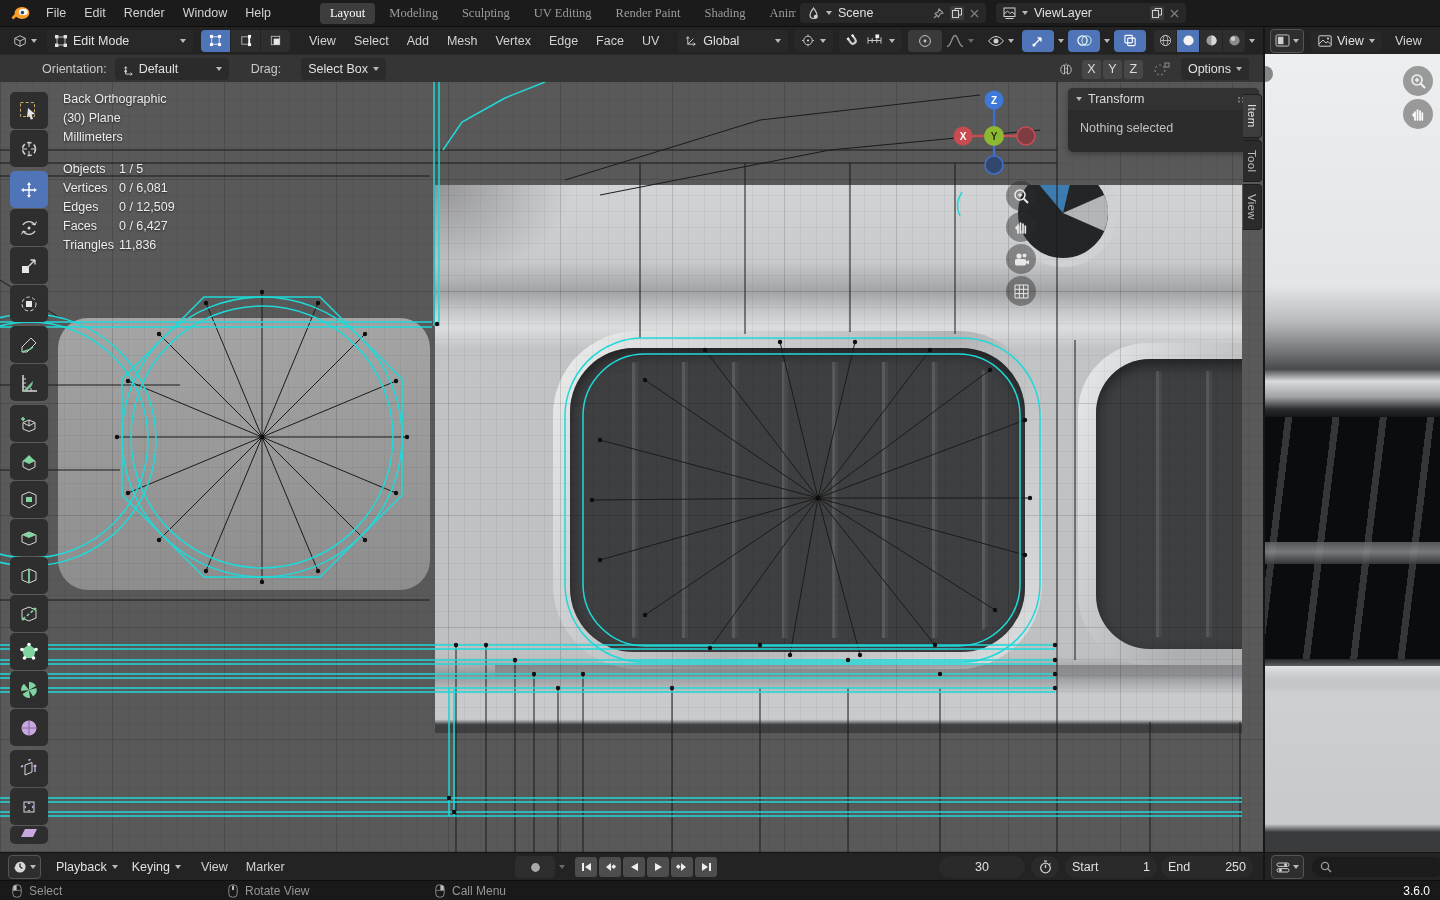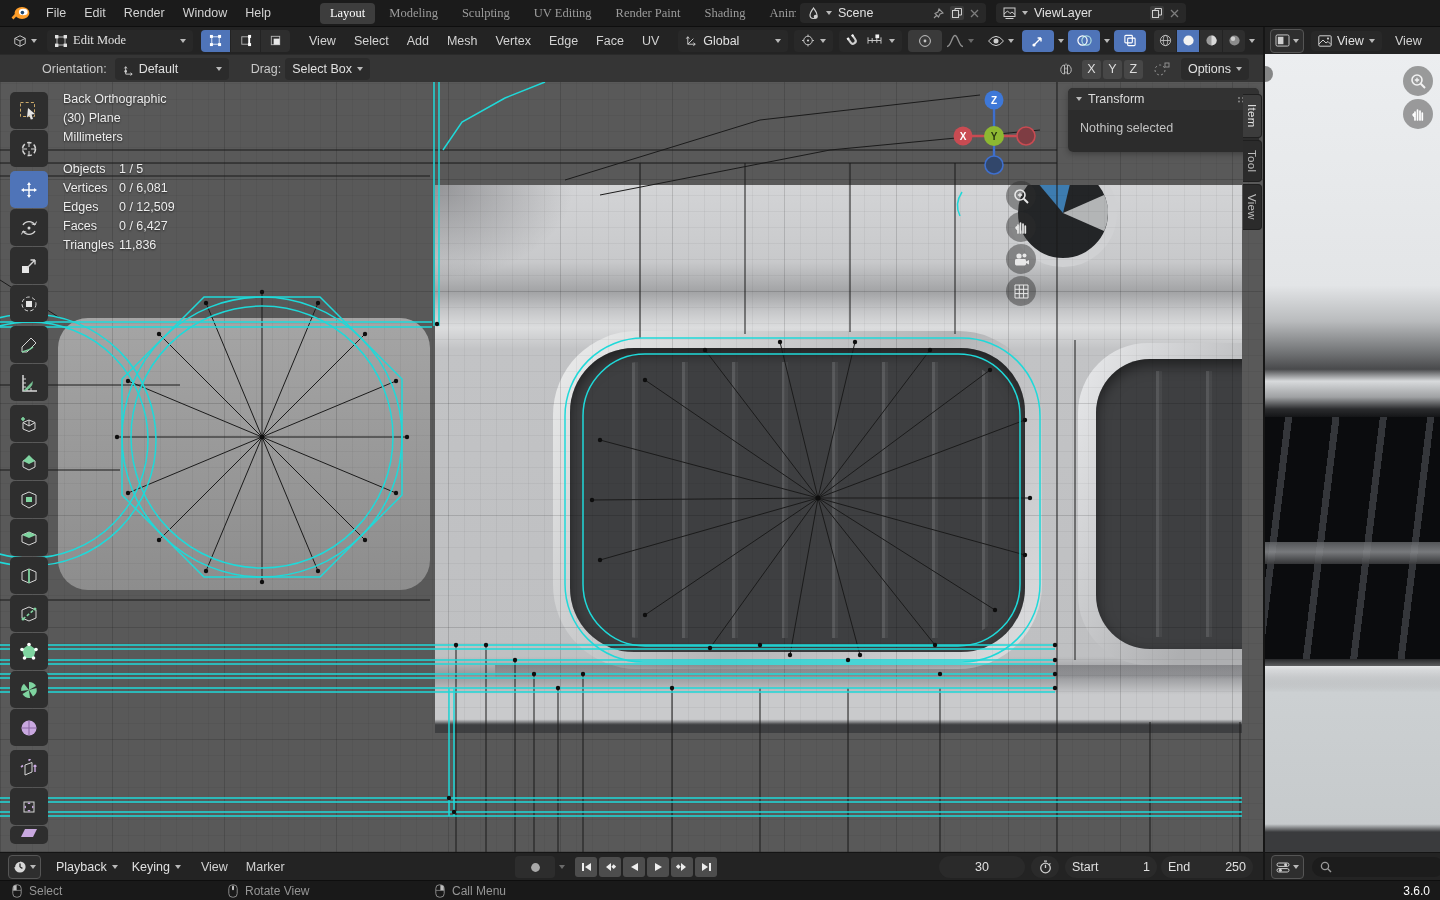--- a/index.html
+++ b/index.html
@@ -105,21 +105,21 @@
       <span class="chev"></span>
     </div>
     <div class="pill" style="margin-left:6px;width:132px;">
       <svg width="14" height="14" viewBox="0 0 14 14">
         <rect x="3" y="3" width="8" height="8" fill="none" stroke="#b5b5b5"></rect>
         <rect x="1" y="1" width="3.4" height="3.4" fill="#e2e2e2"></rect>
           <rect x="9.6" y="1" width="3.4" height="3.4" fill="#e2e2e2"></rect>
         <rect x="1" y="9.6" width="3.4" height="3.4" fill="#e2e2e2"></rect>
           <rect x="9.6" y="9.6" width="3.4" height="3.4" fill="#e2e2e2"></rect>
       </svg>
-      <span style="flex:1;font-family:Liberation Serif, serif;">Edit Mode</span>
+      <span style="flex:1;">Edit Mode</span>
       <span class="chev"></span>
     </div>
     <div class="row" style="margin-left:8px;gap:1px;border-radius:4px;overflow:hidden;">
       <div class="segbtn on">
         <svg width="13" height="13" viewBox="0 0 14 14">
           <rect x="3" y="3" width="8" height="8" fill="none" stroke="#dfe8f5"></rect>
           <rect x="1" y="1" width="3.2" height="3.2" fill="#fff"></rect>
             <rect x="9.8" y="1" width="3.2" height="3.2" fill="#fff"></rect>
           <rect x="1" y="9.8" width="3.2" height="3.2" fill="#fff"></rect>
             <rect x="9.8" y="9.8" width="3.2" height="3.2" fill="#fff"></rect>
@@ -275,21 +275,21 @@
     <span style="margin-left:42px;color:#c9c9c9;">Orientation:</span>
     <div class="pill" style="margin-left:8px;width:100px;background:#2b2b2b;">
       <svg width="12" height="13" viewBox="0 0 13 14">
         <path d="M4,12 V4 M4,4 L2.6,5.8 M4,4 L5.4,5.8 M4,12 H11 M11,12 L9.2,10.6 M11,12 L9.2,13.4" stroke="#cfcfcf" fill="none"></path>
         <circle cx="4" cy="9" r="1.4" fill="#cfcfcf"></circle>
       </svg>
       <span style="flex:1;">Default</span>
       <span class="chev"></span>
     </div>
     <span style="margin-left:22px;color:#c9c9c9;">Drag:</span>
-    <div class="pill" style="margin-left:4px;background:#2b2b2b;">
+    <div class="pill" style="margin-left:20px;background:#2b2b2b;">
       <span>Select Box</span>
       <span class="chev"></span>
     </div>
     <div style="flex:1;"></div>
     <svg width="18" height="15" viewBox="0 0 18 15" style="margin-right:6px;">
       <path d="M8,1.5 V13.5" stroke="#b9b9b9" stroke-dasharray="2 2"></path>
       <path d="M6.5,3 C2,3 1,12 6.5,12 Z" fill="none" stroke="#b9b9b9"></path>
       <path d="M9.5,3 C14,3 15,12 9.5,12 Z" fill="none" stroke="#b9b9b9"></path>
     </svg>
     <div class="row" style="gap:2px;">

